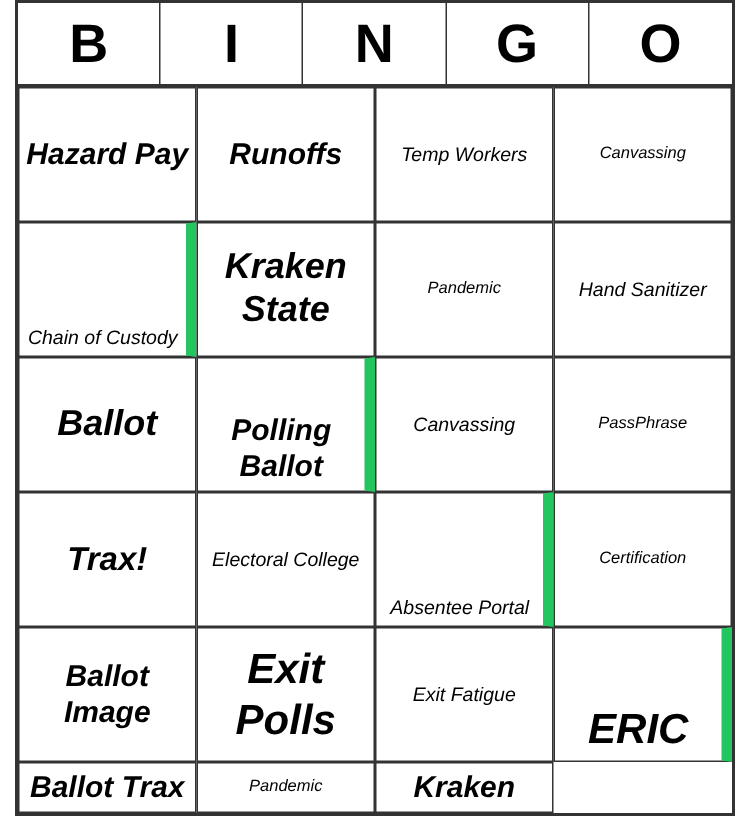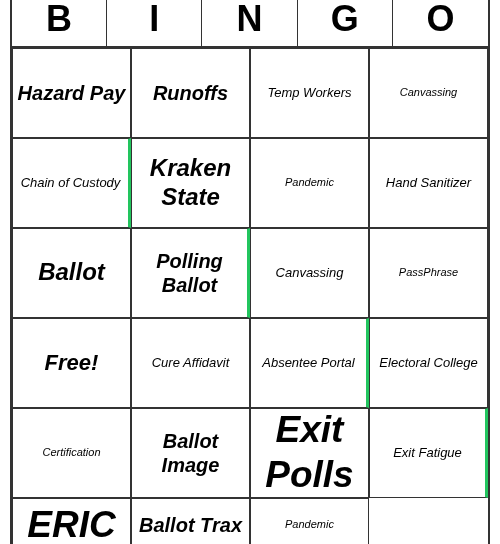--- a/index.html
+++ b/index.html
@@ -40,35 +40,36 @@
     .bingo-cell {
       border: 1px solid #333;
       display: flex;
       align-items: center;
       justify-content: center;
       text-align: center;
       padding: 4px;
       line-height: 1.2;
     }
     .bingo-cell:nth-child(5n) {
-      border-right: 3px solid #22c55e;
+      border-right: 7px solid #22c55e;
+      align-items: flex-end;
     }
     .cell-text {
       font-size: 13px;
     }
     .cell-text.large {
       font-size: 20px;
       font-weight: bold;
     }
     .cell-text.xlarge {
       font-size: 24px;
       font-weight: bold;
     }
     .cell-text.xxlarge {
-      font-size: 37px;
+      font-size: 28px;
       font-weight: bold;
     }
     .cell-text.small {
       font-size: 11px;
     }
     .free-cell {
       font-size: 22px;
       font-weight: bold;
     }
   </style>
@@ -114,30 +115,27 @@
       <div class="bingo-cell">
         <span class="cell-text large">Polling Ballot</span>
       </div>
       <div class="bingo-cell">
         <span class="cell-text">Canvassing</span>
       </div>
       <div class="bingo-cell">
         <span class="cell-text small">PassPhrase</span>
       </div>
       <div class="bingo-cell">
-        <span class="cell-text free-cell">Free!</span>
+        <span class="cell-text free-cell">Trax!</span>
       </div>
       <div class="bingo-cell">
-        <span class="cell-text">Cure Affidavit</span>
+        <span class="cell-text">Electoral College</span>
       </div>
       <div class="bingo-cell">
         <span class="cell-text">Absentee Portal</span>
-      </div>
-      <div class="bingo-cell">
-        <span class="cell-text">Electoral College</span>
       </div>
       <div class="bingo-cell">
         <span class="cell-text small">Certification</span>
       </div>
       <div class="bingo-cell">
         <span class="cell-text large">Ballot Image</span>
       </div>
       <div class="bingo-cell">
         <span class="cell-text xxlarge">Exit Polls</span>
       </div>
@@ -146,14 +144,17 @@
       </div>
       <div class="bingo-cell">
         <span class="cell-text xxlarge">ERIC</span>
       </div>
       <div class="bingo-cell">
         <span class="cell-text large">Ballot Trax</span>
       </div>
       <div class="bingo-cell">
         <span class="cell-text small">Pandemic</span>
       </div>
+      <div class="bingo-cell">
+        <span class="cell-text large">Kraken</span>
+      </div>
     </div>
 </div>
 
 </body></html>

